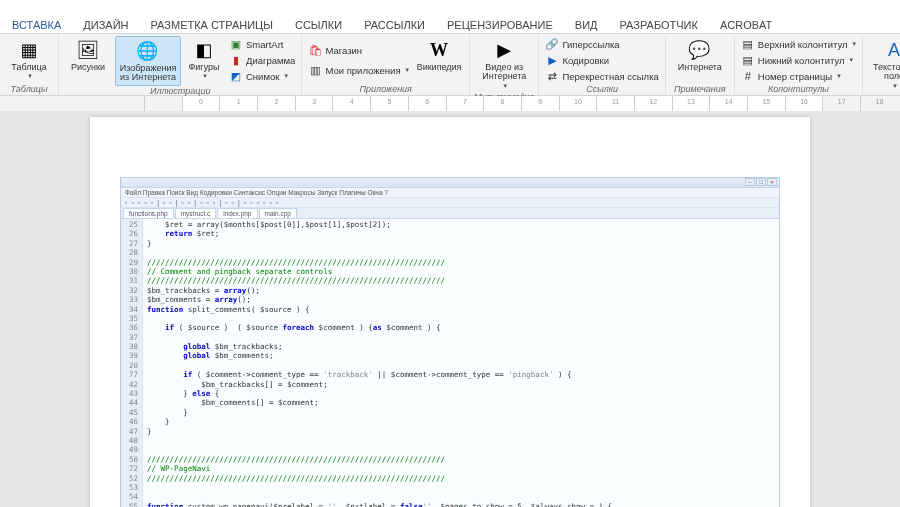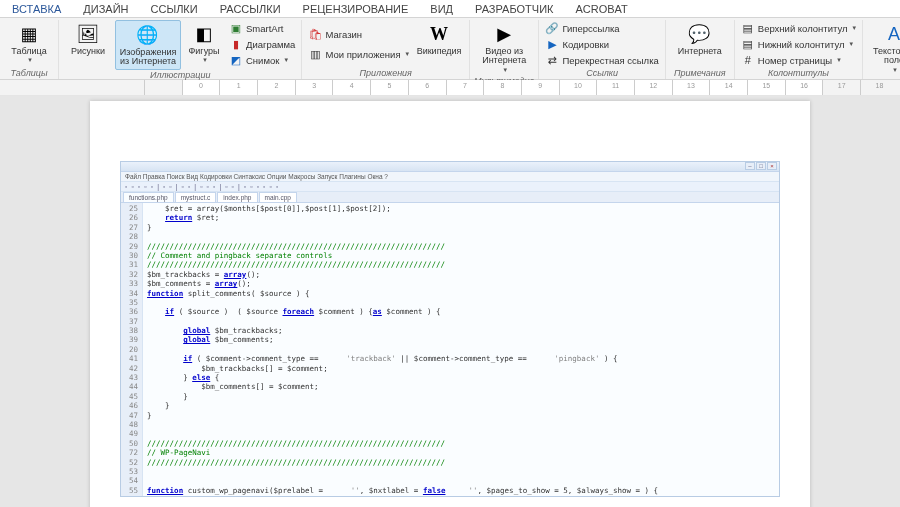--- a/index.html
+++ b/index.html
@@ -1,17 +1,17 @@
 <!DOCTYPE html>
 <html><head>
 <meta charset="utf-8">
 <style>
   * { box-sizing: border-box; margin: 0; padding: 0; }
   body { font-family: "Segoe UI", Tahoma, sans-serif; font-size: 11px; background: #fff; width: 900px; height: 507px; overflow: hidden; }
-  .tabs { display: flex; gap: 14px; padding: 2px 4px 0 8px; background: #fff; font-size: 11px; color: #444; border-bottom: 1px solid #d4d4d4; height: 18px; align-items: flex-end; }
+  .tabs { display: flex; gap: 14px; padding: 2px 4px 0 8px; background: #fff; font-size: 11px; color: #444; border-bottom: 1px solid #d4d4d4; height: 34px; align-items: flex-end; }
   .tab { padding: 2px 4px; text-transform: uppercase; cursor: pointer; }
   .tab.active { color: #2b579a; background: #fff; }
   .ribbon { display: flex; background: #f3f3f3; border-bottom: 1px solid #d4d4d4; height: 62px; padding-top: 2px; }
   .group { display: flex; flex-direction: column; align-items: center; border-right: 1px solid #e1e1e1; padding: 0 4px; }
   .group-body { display: flex; gap: 2px; flex: 1; align-items: flex-start; }
   .group-label { font-size: 9px; color: #666; padding-bottom: 1px; font-style: italic; }
   .bigbtn { display: flex; flex-direction: column; align-items: center; width: 50px; padding: 2px 2px; cursor: pointer; border-radius: 2px; }
   .bigbtn.sel { background: #cde6f7; border: 1px solid #92c0e0; }
   .bigbtn .ic { width: 24px; height: 24px; display: flex; align-items: center; justify-content: center; font-size: 18px; }
   .bigbtn .lbl { font-size: 9px; text-align: center; line-height: 1.05; color: #333; margin-top: 1px; }
@@ -31,30 +31,31 @@
   .editor-menu { padding: 1px 4px; font-size: 6.5px; color: #555; background: #f0f5fb; border-bottom: 1px solid #d7e4f3; }
   .editor-tool { padding: 1px 4px; font-size: 7px; color: #668; background: #eaf1fb; border-bottom: 1px solid #d7e4f3; letter-spacing: 1px; }
   .editor-tabs { padding: 0 2px; background: #e7eef8; border-bottom: 1px solid #c4d5ec; display: flex; gap: 1px; font-size: 6.5px; }
   .etab { padding: 1px 5px; background: #fff; border: 1px solid #c4d5ec; border-bottom: none; color: #556; }
   .etab.a { background: #fafdff; }
   .code { background: #fafdff; font-family: Consolas, monospace; font-size: 7.5px; line-height: 1.25; display: flex; }
   .gut { background: #e7eef8; color: #888; text-align: right; padding: 1px 4px 1px 8px; border-right: 1px solid #d7e4f3; }
   .gut div { height: 9.4px; }
   .src { padding: 1px 4px; flex: 1; color: #333; white-space: pre; }
   .src div { height: 9.4px; }
-  .kw { color: #0000cc; font-weight: bold; text-decoration: underline; }
+  .kw { color: #0000cc; font-weight: bold; }
   .cm { color: #008000; }
-  .st { color: #808080; margin-left: 23px; }
+  .st { color: #808080; }
 </style>
 </head>
 <body>
 
 <div class="tabs" id="tabs">
     <div class="tab active">ВСТАВКА</div>
     <div class="tab">ДИЗАЙН</div>
+    <div class="tab">РАЗМЕТКА СТРАНИЦЫ</div>
     <div class="tab">ССЫЛКИ</div>
     <div class="tab">РАССЫЛКИ</div>
     <div class="tab">РЕЦЕНЗИРОВАНИЕ</div>
     <div class="tab">ВИД</div>
     <div class="tab">РАЗРАБОТЧИК</div>
     <div class="tab">ACROBAT</div>
   </div>
 
 <div class="ribbon">
   <div class="group">
@@ -253,21 +254,21 @@
             <div>31</div>
             <div>32</div>
             <div>33</div>
             <div>34</div>
             <div>35</div>
             <div>36</div>
             <div>37</div>
             <div>38</div>
             <div>39</div>
             <div>20</div>
-            <div>41</div>
+            <div>77</div>
             <div>42</div>
             <div>43</div>
             <div>44</div>
             <div>45</div>
             <div>46</div>
             <div>47</div>
             <div>48</div>
             <div>49</div>
             <div>50</div>
             <div>72</div>

